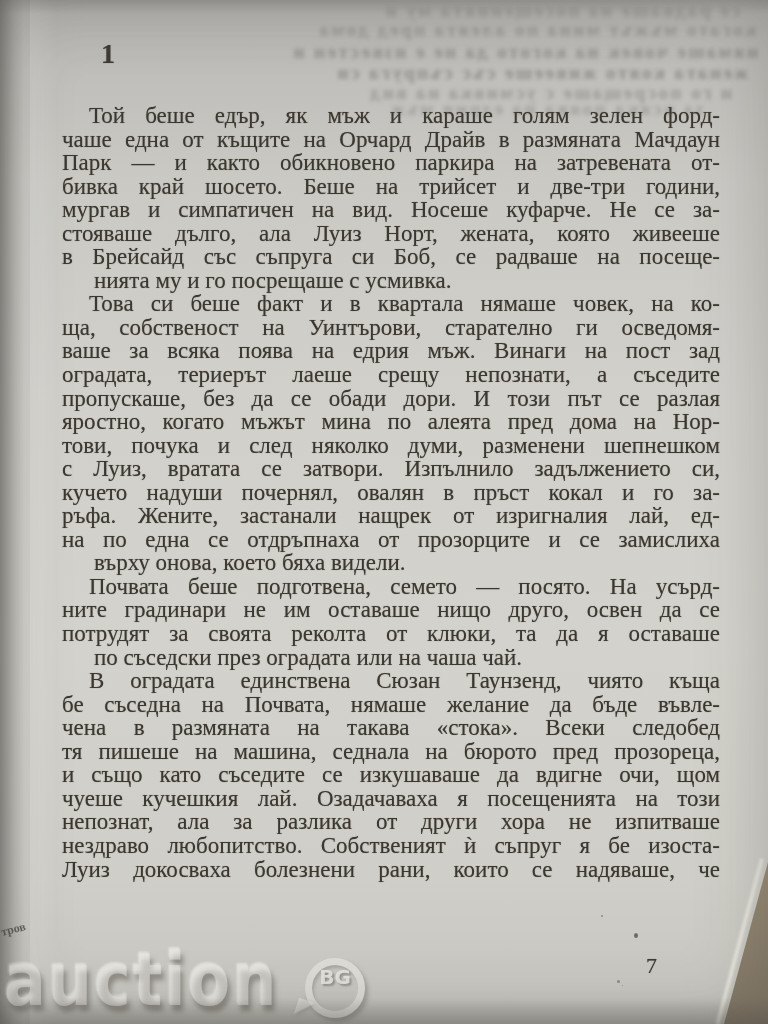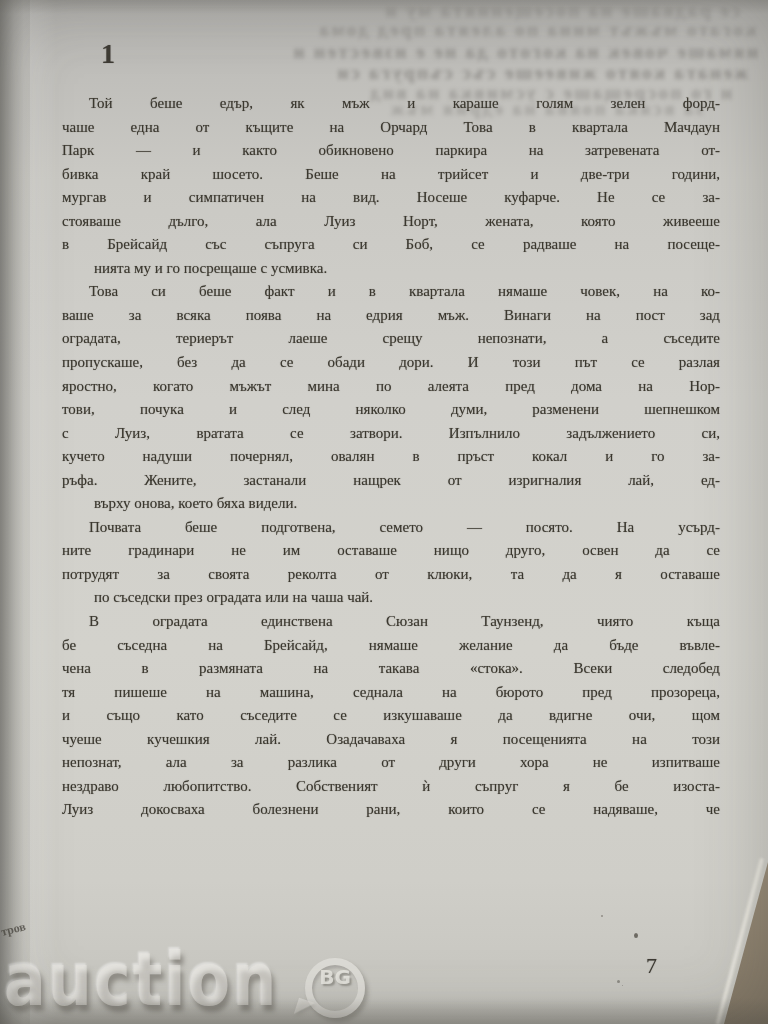--- a/index.html
+++ b/index.html
@@ -30,22 +30,22 @@
   .st:nth-child(2){top:19px;left:215px;right:12px;opacity:.55;}
   .st:nth-child(3){top:41px;left:185px;right:10px;opacity:.7;}
   .st:nth-child(4){top:62px;left:168px;right:20px;opacity:.75;}
   .st:nth-child(5){top:82px;left:205px;right:36px;opacity:.6;}
   .st:nth-child(6){top:98px;left:258px;right:64px;opacity:.5;}
 
   .chapter{position:absolute;left:101px;top:40px;
     font:700 28px/1 "Liberation Serif",serif;color:#3e3b34;
     text-shadow:0 0 1px rgba(62,59,52,.6);}
 
-  .text-block{position:absolute;left:62px;top:92px;width:658px;
-    font-size:15px;line-height:23.55px;color:#3b382f;
+  .text-block{position:absolute;left:62px;top:104px;width:658px;
+    font-size:23px;line-height:23.55px;color:#3b382f;
     text-shadow:0 0 1px rgba(59,56,47,.5);}
   .line{text-align:justify;text-align-last:justify;height:23.55px;}
   .line.indent{text-indent:27px;}
   .line.nostretch{text-align-last:auto;margin-left:32px;}
 
   .edge-text{position:absolute;left:1px;top:922px;
     font:700 12px "Liberation Serif",serif;color:#4e4b44;opacity:.8;
     transform:rotate(-14deg);}
 
   .wm-word{position:absolute;left:4px;top:944px;
@@ -97,49 +97,51 @@
       <div class="st">жената която живееше със съпруга си</div>
       <div class="st">и го посрещаше с усмивка на вид</div>
       <div class="st">за всяка поява на едрия мъж</div>
     </div>
 
   <div class="chapter">1</div>
 
   <div class="text-block" id="text-block">
       <div>
         <div class="line indent">Той беше едър, як мъж и караше голям зелен форд-</div>
-        <div class="line">чаше една от къщите на Орчард Това в квартала Мачдаун</div>
+        <div class="line">чаше една от къщите на Орчард Драйв в размяната Мачдаун</div>
         <div class="line">Парк — и както обикновено паркира на затревената от-</div>
         <div class="line">бивка край шосето. Беше на трийсет и две-три години,</div>
         <div class="line">мургав и симпатичен на вид. Носеше куфарче. Не се за-</div>
         <div class="line">стояваше дълго, ала Луиз Норт, жената, която живееше</div>
         <div class="line">в Брейсайд със съпруга си Боб, се радваше на посеще-</div>
         <div class="line nostretch">нията му и го посрещаше с усмивка.</div>
       </div>
       <div>
         <div class="line indent">Това си беше факт и в квартала нямаше човек, на ко-</div>
+        <div class="line">ща, собственост на Уинтърови, старателно ги осведомя-</div>
         <div class="line">ваше за всяка поява на едрия мъж. Винаги на пост зад</div>
         <div class="line">оградата, териерът лаеше срещу непознати, а съседите</div>
         <div class="line">пропускаше, без да се обади дори. И този път се разлая</div>
         <div class="line">яростно, когато мъжът мина по алеята пред дома на Нор-</div>
         <div class="line">тови, почука и след няколко думи, разменени шепнешком</div>
         <div class="line">с Луиз, вратата се затвори. Изпълнило задължението си,</div>
         <div class="line">кучето надуши почернял, овалян в пръст кокал и го за-</div>
         <div class="line">ръфа. Жените, застанали нащрек от изригналия лай, ед-</div>
+        <div class="line">на по една се отдръпнаха от прозорците и се замислиха</div>
         <div class="line nostretch">върху онова, което бяха видели.</div>
       </div>
       <div>
         <div class="line indent">Почвата беше подготвена, семето — посято. На усърд-</div>
         <div class="line">ните градинари не им оставаше нищо друго, освен да се</div>
         <div class="line">потрудят за своята реколта от клюки, та да я оставаше</div>
         <div class="line nostretch">по съседски през оградата или на чаша чай.</div>
       </div>
       <div>
         <div class="line indent">В оградата единствена Сюзан Таунзенд, чиято къща</div>
-        <div class="line">бе съседна на Брейсайд, нямаше желание да бъде въвле-</div>
+        <div class="line">бе съседна на Почвата, нямаше желание да бъде въвле-</div>
         <div class="line">чена в размяната на такава «стока». Всеки следобед</div>
         <div class="line">тя пишеше на машина, седнала на бюрото пред прозореца,</div>
         <div class="line">и също като съседите се изкушаваше да вдигне очи, щом</div>
         <div class="line">чуеше кучешкия лай. Озадачаваха я посещенията на този</div>
         <div class="line">непознат, ала за разлика от други хора не изпитваше</div>
         <div class="line">нездраво любопитство. Собственият ѝ съпруг я бе изоста-</div>
         <div class="line">Луиз докосваха болезнени рани, които се надяваше, че</div>
       </div>
     </div>
 

